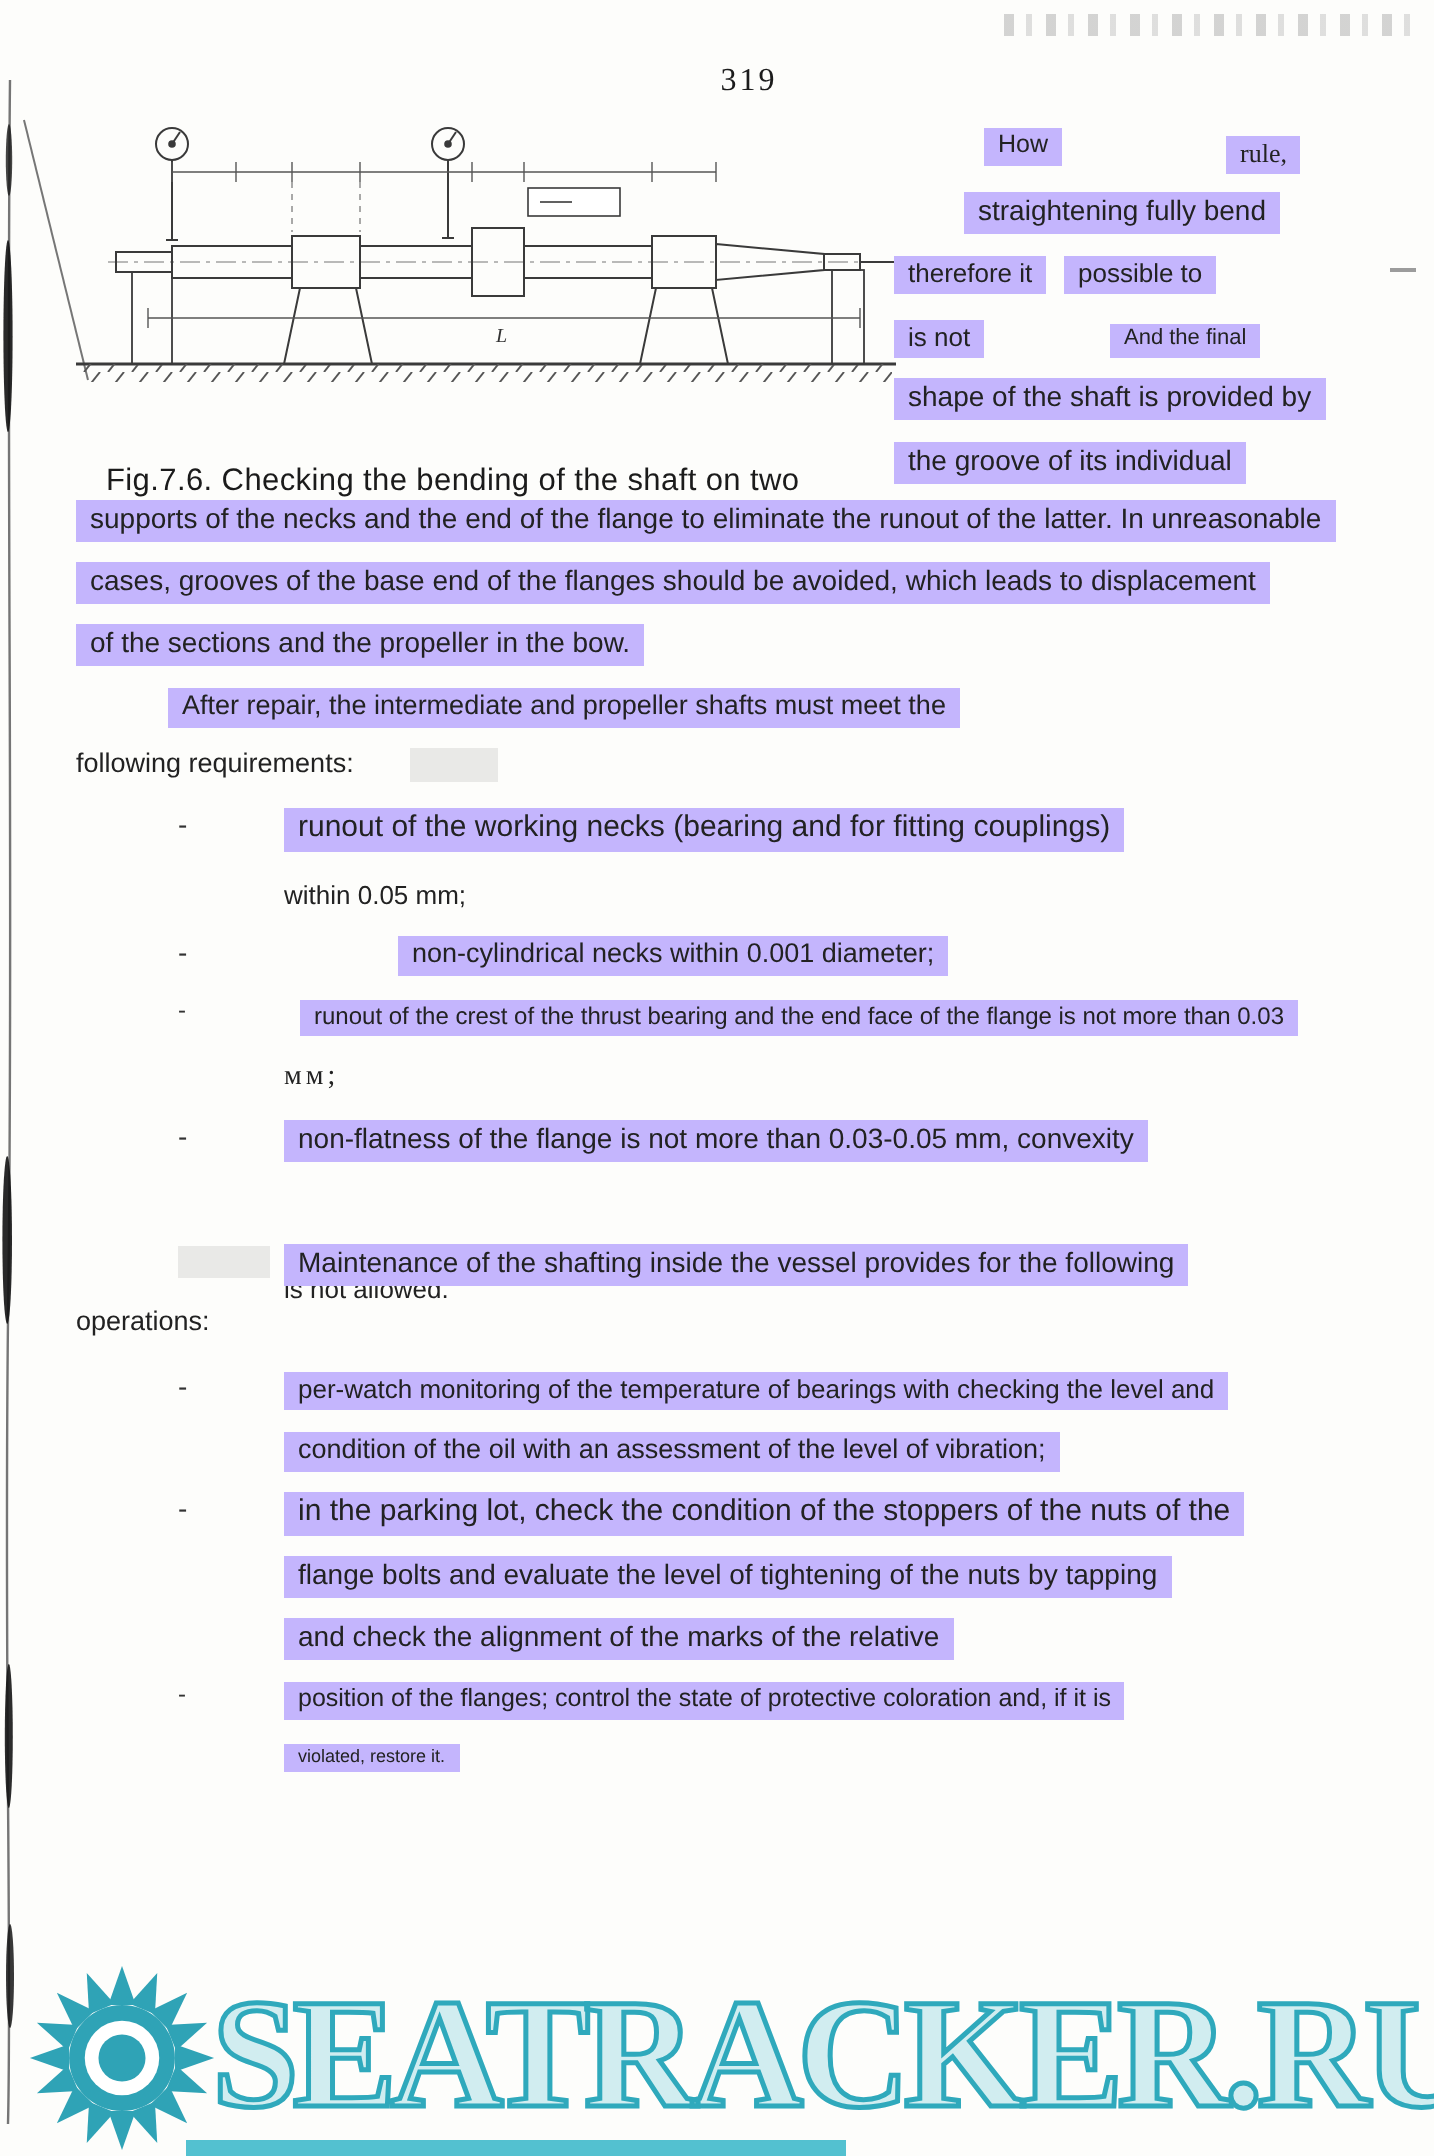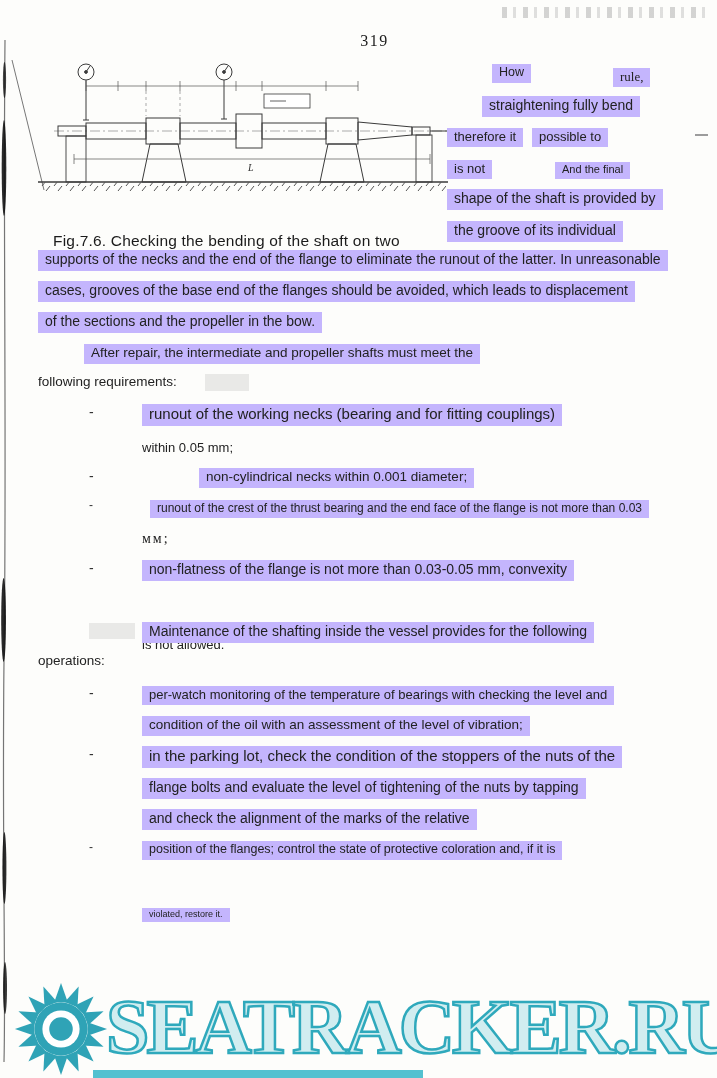--- a/index.html
+++ b/index.html
@@ -156,21 +156,21 @@
 <div class="t hl" style="left:142px; top:686px; font-size:13px;">per-watch monitoring of the temperature of bearings with checking the level and</div>
 <div class="t hl" style="left:142px; top:716px; font-size:13.5px;">condition of the oil with an assessment of the level of vibration;</div>
 
 <div class="t mk" style="left:89px; top:746px;">-</div>
 <div class="t hl" style="left:142px; top:746px; font-size:15px;">in the parking lot, check the condition of the stoppers of the nuts of the</div>
 <div class="t hl" style="left:142px; top:778px; font-size:14px;text-align:center;">flange bolts and evaluate the level of tightening of the nuts by tapping</div>
 <div class="t hl" style="left:142px; top:809px; font-size:14px;">and check the alignment of the marks of the relative</div>
 
 <div class="t mk" style="left:89px; top:840px; font-size:12px;">-</div>
 <div class="t hl" style="left:142px; top:841px; font-size:12.5px;">position of the flanges; control the state of protective coloration and, if it is</div>
-<div class="t hl" style="left:142px; top:872px; font-size:9px;margin-top:36px;">violated, restore it.</div>
+<div class="t hl" style="left:142px; top:872px; font-size:9px;">violated, restore it.</div>
 
 <svg class="wm-icon" viewBox="-50 -50 100 100">
   <g fill="#2fa3b6">
     <polygon points="0,-47 7,-27 -7,-27" transform="rotate(0)"></polygon>
     <polygon points="0,-47 7,-27 -7,-27" transform="rotate(22.5)"></polygon>
     <polygon points="0,-47 7,-27 -7,-27" transform="rotate(45)"></polygon>
     <polygon points="0,-47 7,-27 -7,-27" transform="rotate(67.5)"></polygon>
     <polygon points="0,-47 7,-27 -7,-27" transform="rotate(90)"></polygon>
     <polygon points="0,-47 7,-27 -7,-27" transform="rotate(112.5)"></polygon>
     <polygon points="0,-47 7,-27 -7,-27" transform="rotate(135)"></polygon>

